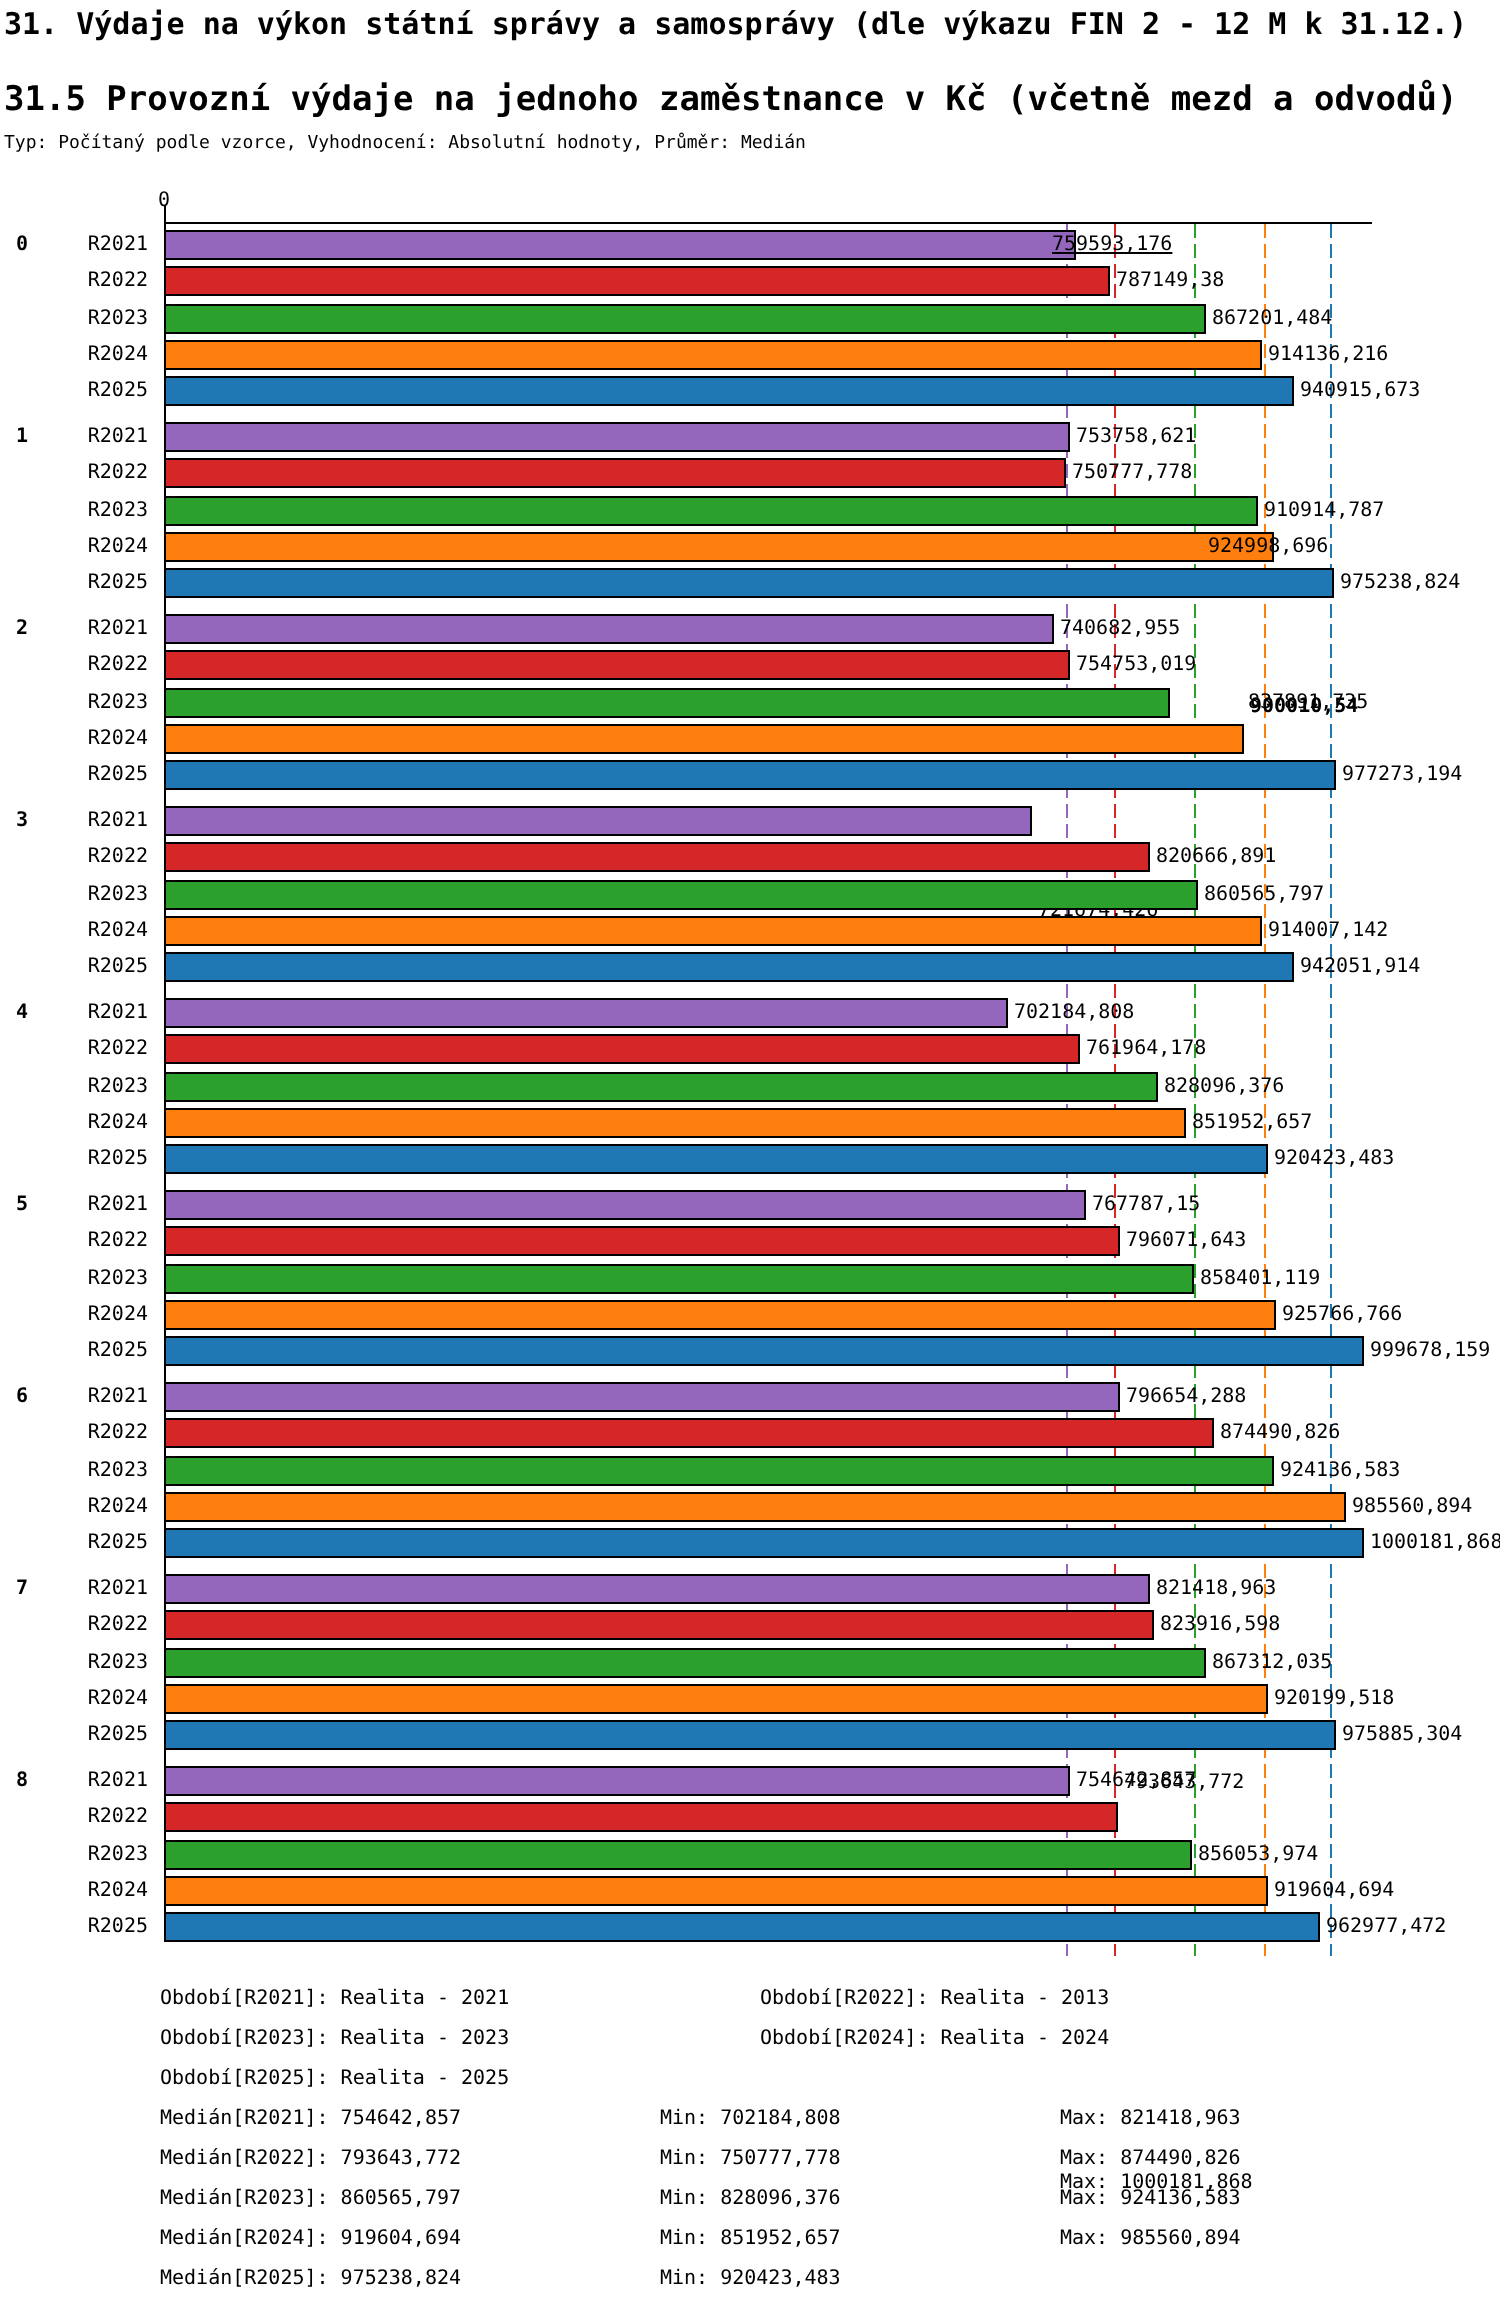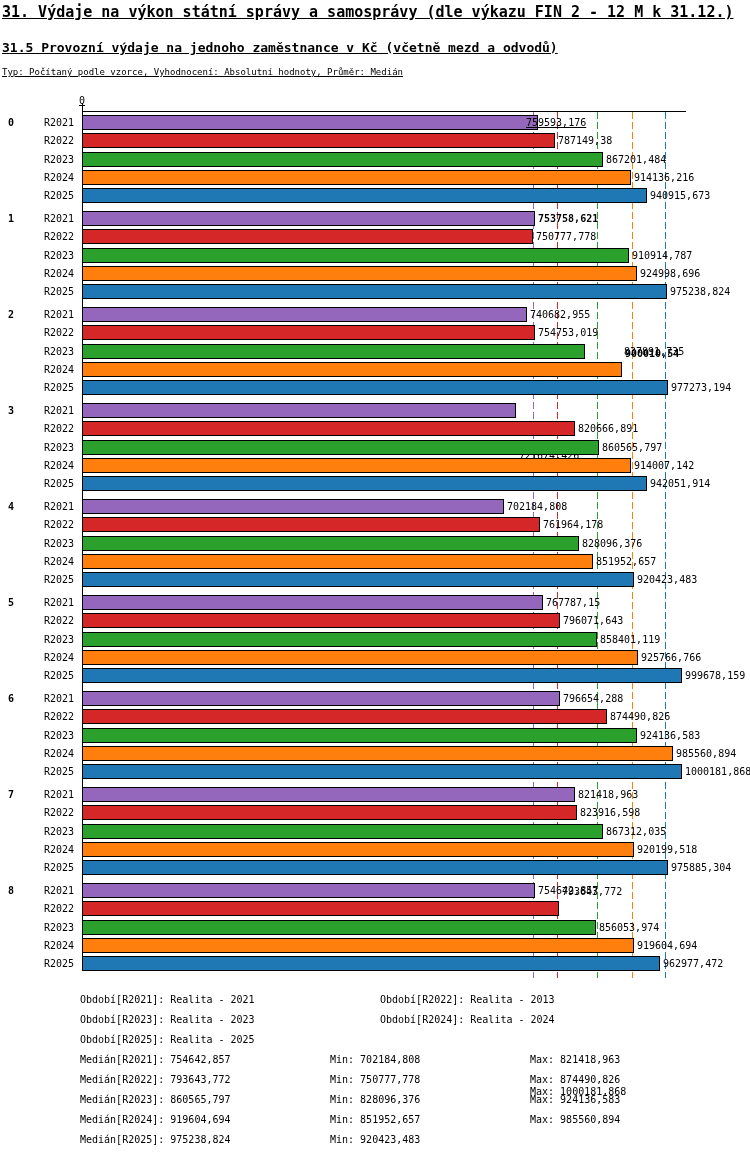--- a/index.html
+++ b/index.html
@@ -1,23 +1,23 @@
 <!DOCTYPE html>
 <html><head>
 <meta charset="utf-8">
 <style>
   html,body{margin:0;padding:0;}
   body{
     width:750px;height:1158px;position:relative;overflow:hidden;
     background:#ffffff;color:#000000;
     font-family:"DejaVu Sans Mono",monospace;
   }
-  .abs{position:absolute;text-decoration:underline;}
+  .abs{position:absolute;}
   #title{left:2px;top:3px;font-size:15px;font-weight:bold;white-space:nowrap;}
-  #subtitle{left:2px;top:40px;font-size:13px;font-weight:bold;white-space:nowrap;}
+  #subtitle{left:2px;top:40px;font-size:17px;font-weight:bold;white-space:nowrap;}
   #meta{left:2px;top:67px;font-size:9px;white-space:nowrap;}
   #origin-label{left:74px;top:95px;width:16px;text-align:center;font-size:10px;}
   #axis-v{left:82px;top:103px;width:1px;height:868px;background:#000;}
   #axis-h{left:82px;top:111px;width:604px;height:1px;background:#000;}
   .median-line{position:absolute;top:112px;height:866px;width:1px;}
   .group-label{position:absolute;left:8px;font-size:10px;font-weight:bold;line-height:12px;}
   .year-label{position:absolute;left:0;width:74px;text-align:right;font-size:10px;line-height:12px;white-space:nowrap;}
   .bar{position:absolute;height:13px;border:1px solid #000;}
   .value-label{position:absolute;font-size:10px;line-height:12px;white-space:nowrap;}
   .legend-item{position:absolute;font-size:10px;line-height:12px;white-space:nowrap;}
@@ -52,30 +52,30 @@
       <div class="value-label" style="top: 154px; left: 606px;">867201,484</div>
       <div class="year-label" style="top: 172px;">R2024</div>
       <div class="bar" style="top: 170px; left: 82px; width: 547px; background: rgb(255, 127, 14);"></div>
       <div class="value-label" style="top: 172px; left: 634px;">914136,216</div>
       <div class="year-label" style="top: 190px;">R2025</div>
       <div class="bar" style="top: 188px; left: 82px; width: 563px; background: rgb(31, 119, 180);"></div>
       <div class="value-label" style="top: 190px; left: 650px;">940915,673</div>
       <div class="group-label" style="top: 213px;">1</div>
       <div class="year-label" style="top: 213px;">R2021</div>
       <div class="bar" style="top: 211px; left: 82px; width: 451px; background: rgb(148, 103, 189);"></div>
-      <div class="value-label" style="top: 213px; left: 538px; font-weight: bold;">753758,621</div>
+      <div class="value-label" style="top: 213px; left: 538px;">753758,621</div>
       <div class="year-label" style="top: 231px;">R2022</div>
       <div class="bar" style="top: 229px; left: 82px; width: 449px; background: rgb(214, 39, 40);"></div>
       <div class="value-label" style="top: 231px; left: 536px;">750777,778</div>
       <div class="year-label" style="top: 250px;">R2023</div>
       <div class="bar" style="top: 248px; left: 82px; width: 545px; background: rgb(44, 160, 44);"></div>
       <div class="value-label" style="top: 250px; left: 632px;">910914,787</div>
       <div class="year-label" style="top: 268px;">R2024</div>
       <div class="bar" style="top: 266px; left: 82px; width: 553px; background: rgb(255, 127, 14);"></div>
-      <div class="value-label" style="top: 268px; left: 640px; text-align: right;">924998,696</div>
+      <div class="value-label" style="top: 268px; left: 604px; text-align: right;">924998,696</div>
       <div class="year-label" style="top: 286px;">R2025</div>
       <div class="bar" style="top: 284px; left: 82px; width: 583px; background: rgb(31, 119, 180);"></div>
       <div class="value-label" style="top: 286px; left: 670px;">975238,824</div>
       <div class="group-label" style="top: 309px;">2</div>
       <div class="year-label" style="top: 309px;">R2021</div>
       <div class="bar" style="top: 307px; left: 82px; width: 443px; background: rgb(148, 103, 189);"></div>
       <div class="value-label" style="top: 309px; left: 530px;">740682,955</div>
       <div class="year-label" style="top: 327px;">R2022</div>
       <div class="bar" style="top: 325px; left: 82px; width: 451px; background: rgb(214, 39, 40);"></div>
       <div class="value-label" style="top: 327px; left: 538px;">754753,019</div>

